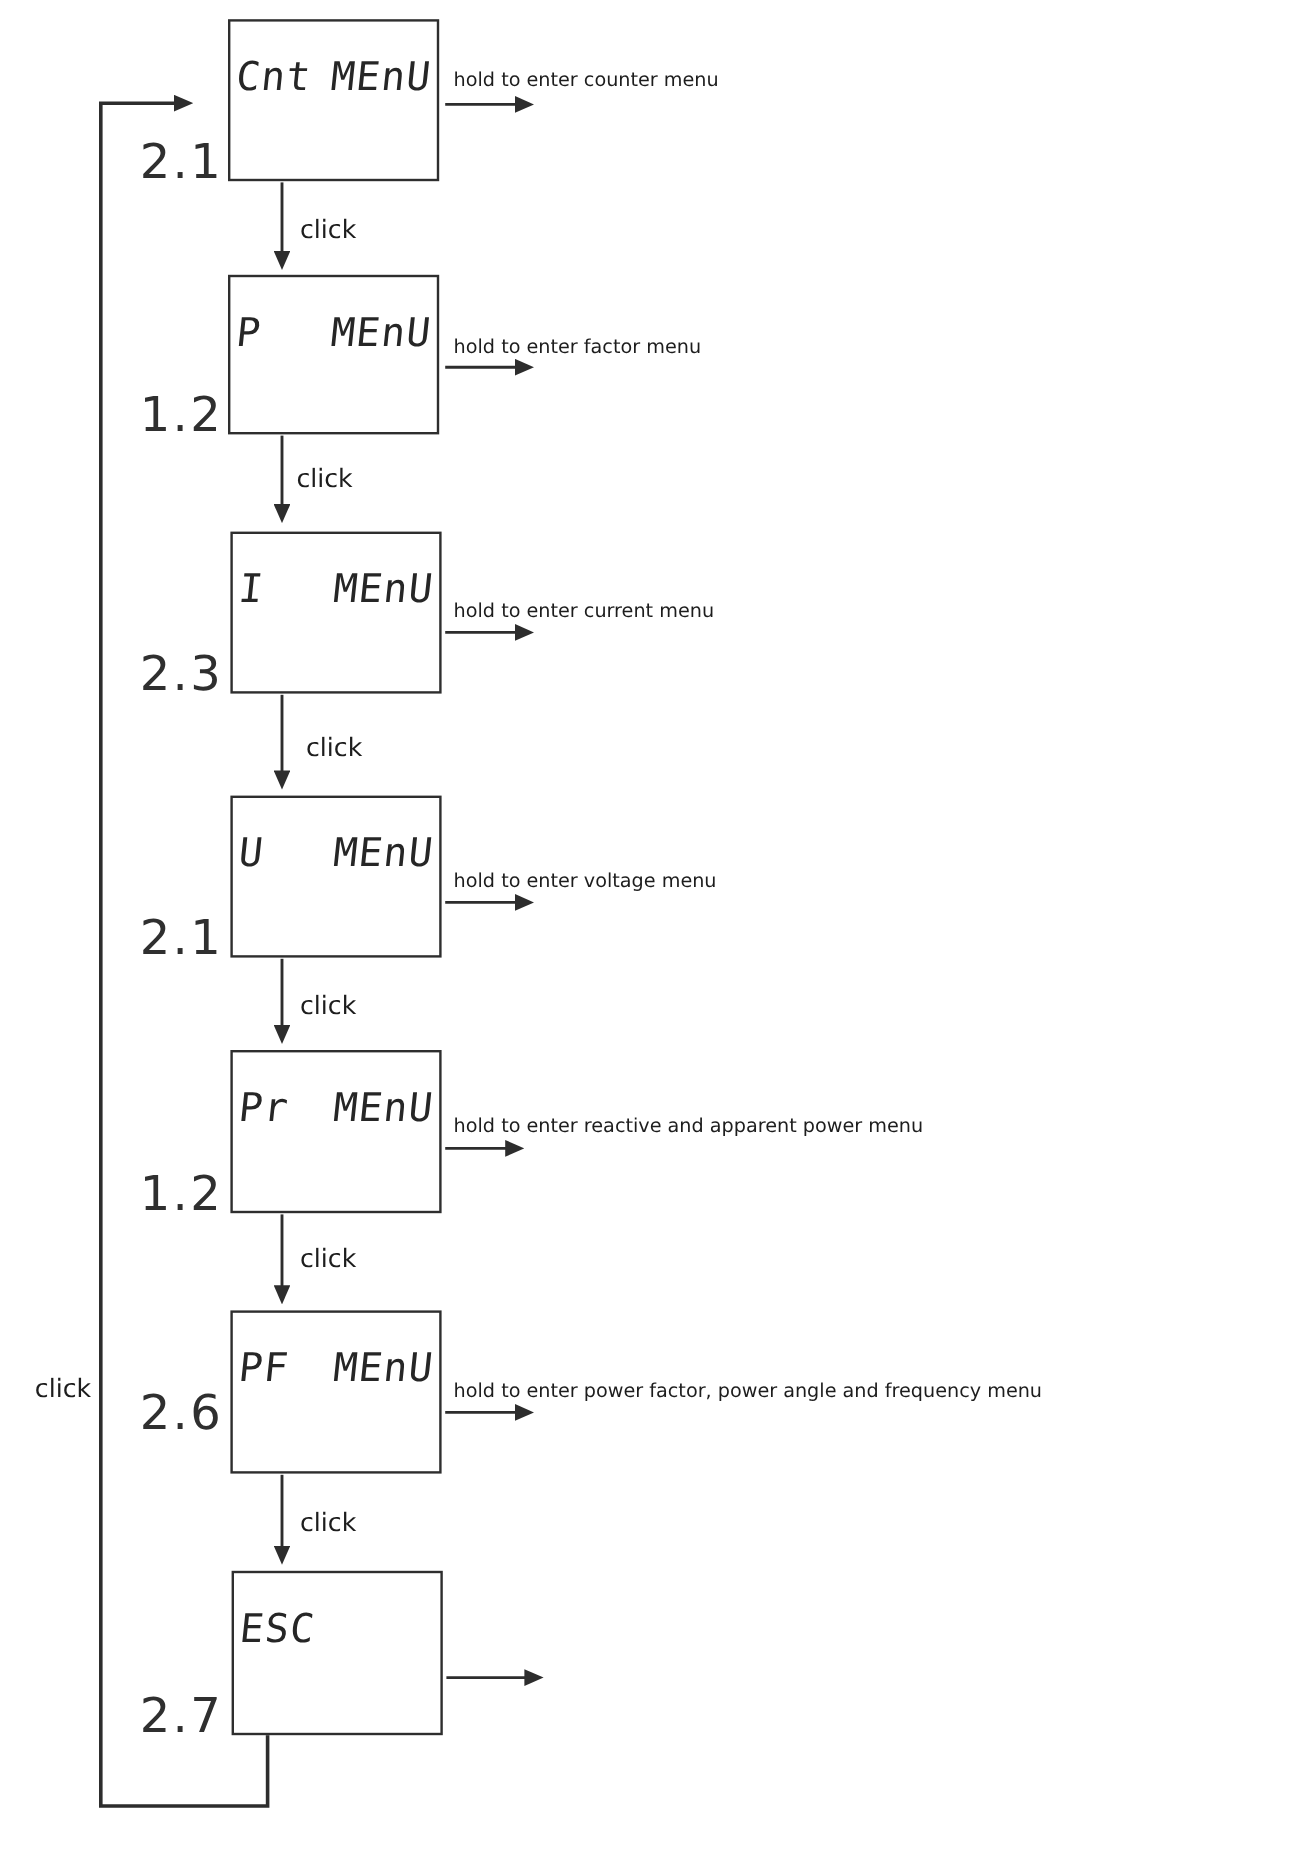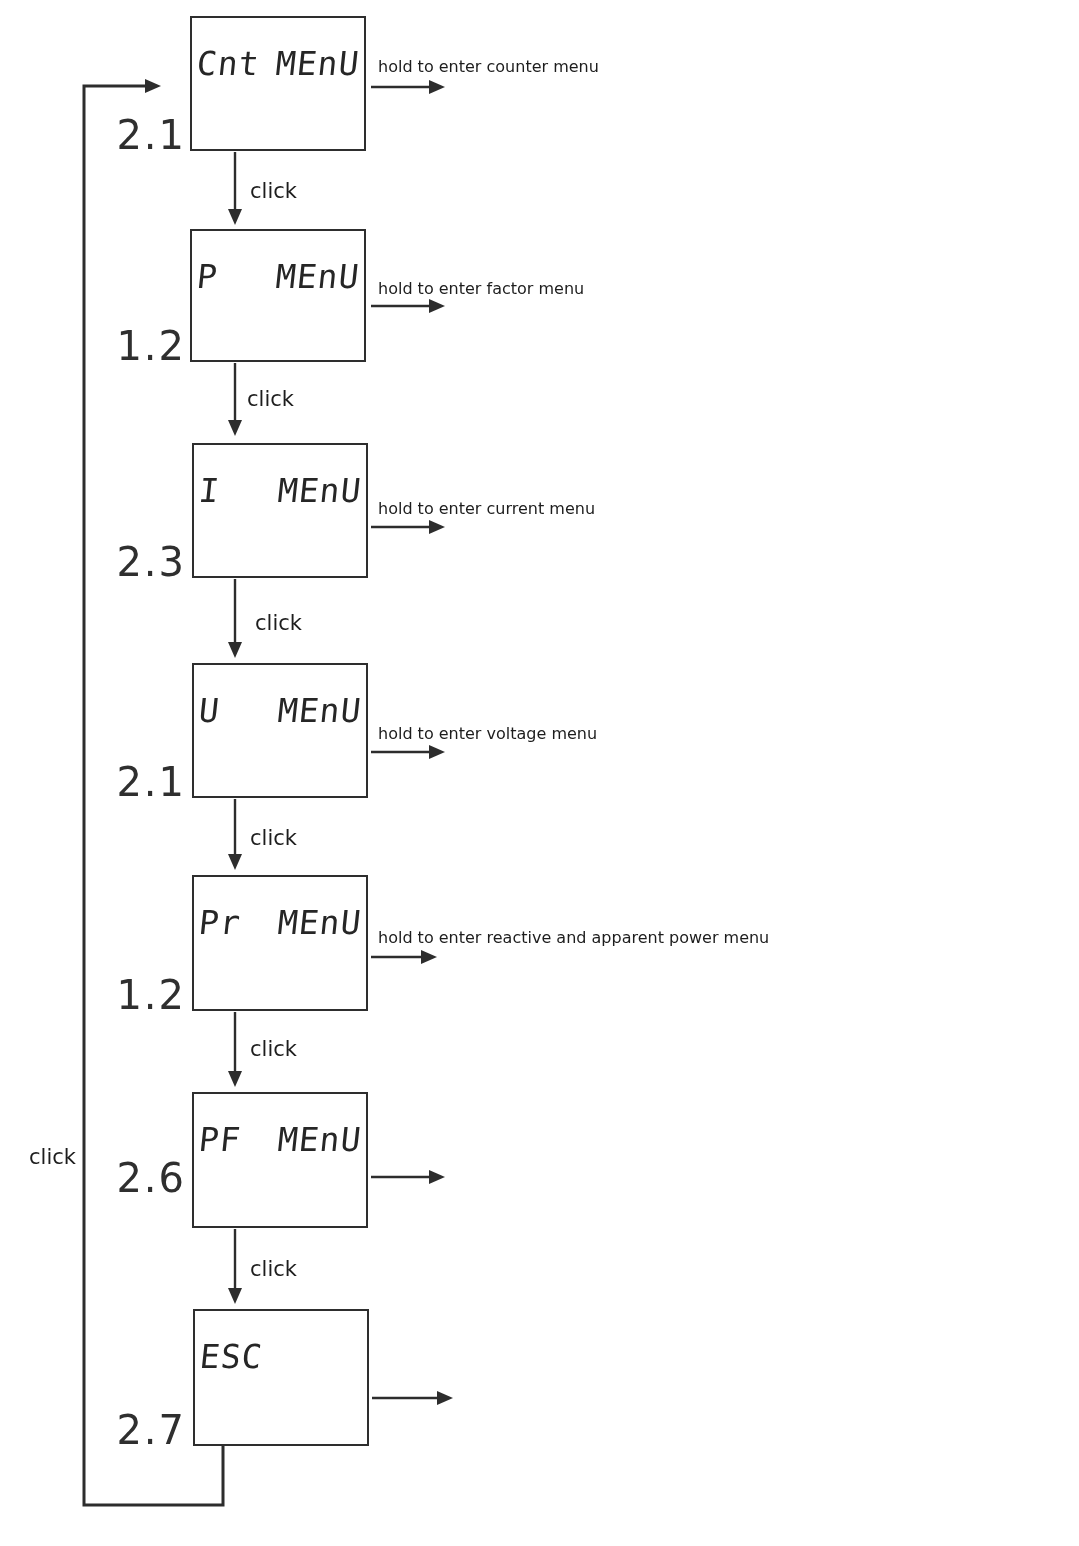--- a/index.html
+++ b/index.html
@@ -153,20 +153,21 @@
   <span class="action" style="top:926px;">hold to enter reactive and apparent power menu</span>
   <span class="click" style="left:250px;top:1038px;">click</span>
 
   <div class="lcd-box" style="left:192px;top:1092px;height:132px;">
     <div class="lcd-row">
       <span class="lcd">PF</span>
       <span class="lcd">MEnU</span>
     </div>
   </div>
   <span class="step-num" style="top:1163px;">2.6</span>
+  <span class="action" style="top:1147px;">hold to enter power factor, power angle and frequency menu</span>
   <span class="click" style="left:250px;top:1258px;">click</span>
 
   <div class="lcd-box" style="left:193px;top:1309px;height:133px;">
     <div class="lcd-row">
       <span class="lcd">ESC</span>
       <span class="lcd"></span>
     </div>
   </div>
   <span class="step-num" style="top:1415px;">2.7</span>
 

